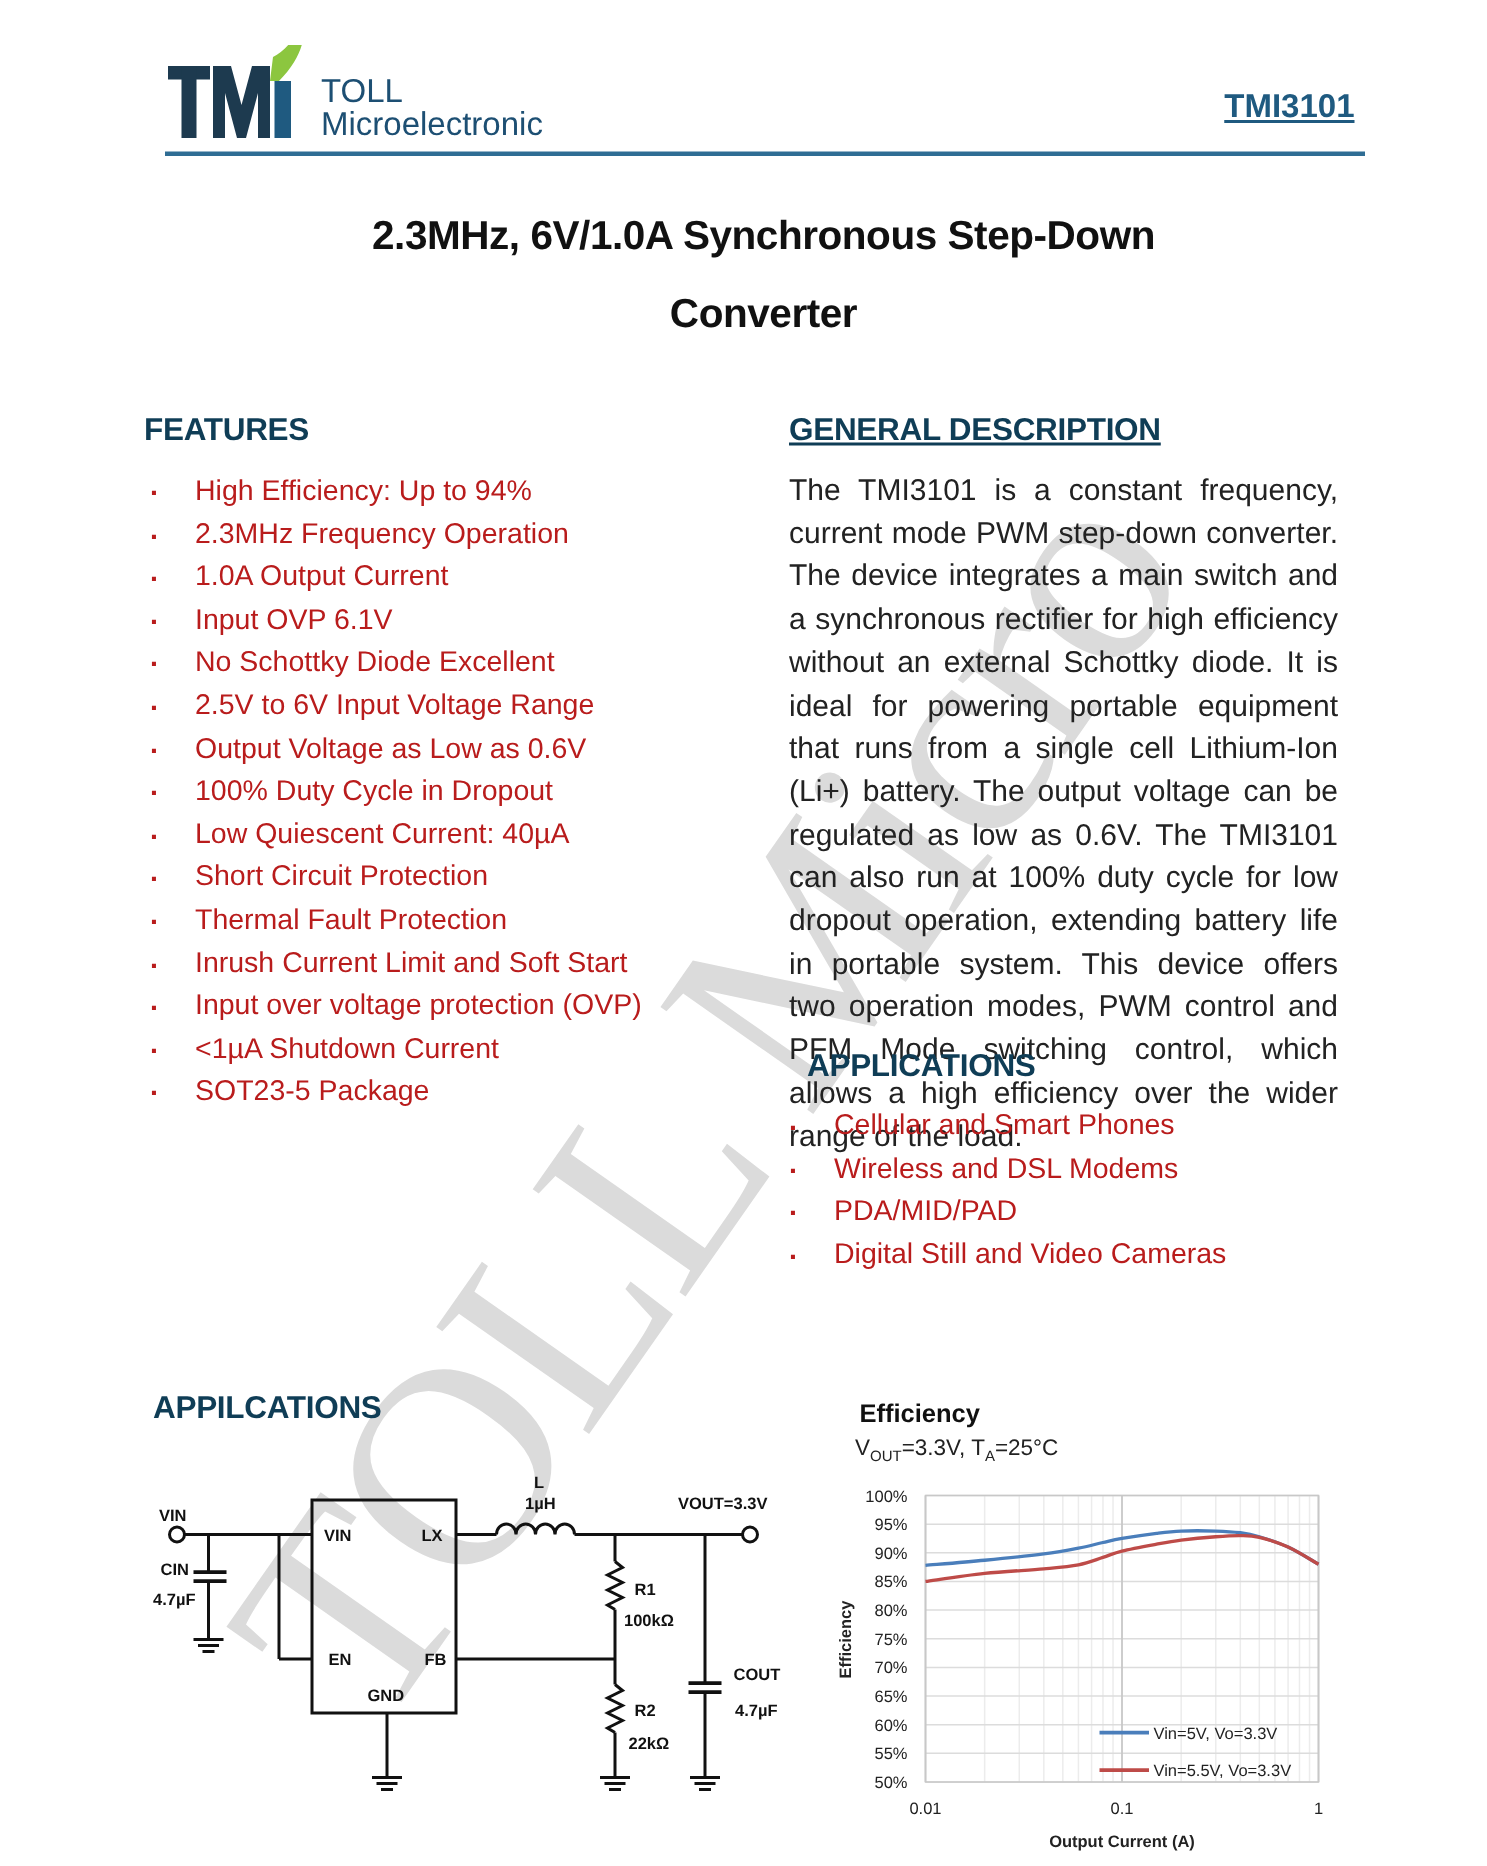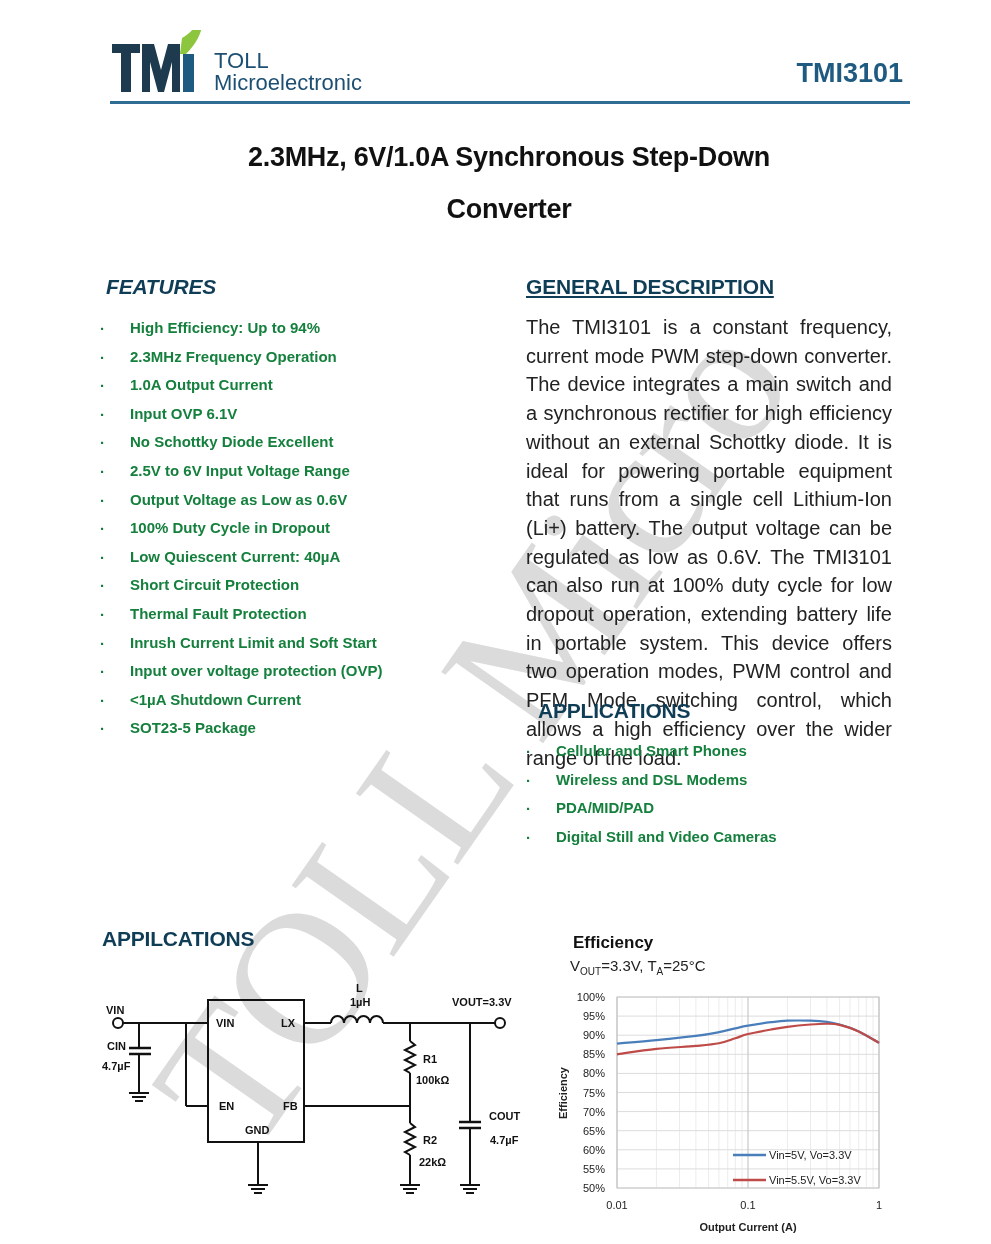--- a/index.html
+++ b/index.html
@@ -4,32 +4,32 @@
 <style>
   html, body { margin: 0; padding: 0; background: #ffffff; }
   body { width: 991px; height: 1244px; position: relative; overflow: hidden;
          font-family: "Liberation Sans", "DejaVu Sans", sans-serif; color: #222; }
   .abs { position: absolute; }
 
   
   .logo-tmi { left: 112px; top: 30px; width: 90px; height: 64px; }
   .logo-text { left: 214px; top: 50px; font-size: 22px; line-height: 22px; color: #1d4f73; }
   .logo-text div { white-space: nowrap; }
-  .part-no { right: 88px; top: 58px; font-size: 27px; font-weight: bold; color: #1f5a80; }
+  .part-no { right: 88px; top: 58px; font-size: 22px; font-weight: bold; color: #1f5a80; text-decoration: underline; }
   .header-rule { left: 110px; top: 101px; width: 800px; height: 3px; background: #2f6d94; }
 
   .doc-title { left: 0; width: 1018px; text-align: center; font-size: 27px; font-weight: bold; color: #111;
                font-family: "Liberation Sans Narrow", "Liberation Sans", sans-serif; letter-spacing: -0.3px; }
   .title1 { top: 142px; }
   .title2 { top: 194px; }
 
   .section-h { font-size: 21px; font-weight: bold; color: #0f3d56; letter-spacing: -0.2px; }
 
   ul.bul { list-style: none; margin: 0; padding: 0; }
-  ul.bul li { position: relative; padding-left: 30px; font-size: 15px; line-height: 28.6px; color: #15803d; font-weight: bold; }
+  ul.bul li { position: relative; padding-left: 30px; font-size: 19px; line-height: 28.6px; color: #b91c1c; }
   ul.bul li::before { content: "."; position: absolute; left: 0; top: -3px; font-weight: bold; }
 
   .features-list { left: 100px; top: 314px; width: 380px; }
   .apps-list { left: 526px; top: 737px; width: 360px; }
 
   .desc { left: 526px; top: 313px; width: 366px; font-size: 20px; line-height: 28.7px; text-align: justify; color: #222; }
 
   
   .watermark { left: 150px; top: 560px; font-family: "Liberation Serif", "DejaVu Serif", serif;
                font-size: 190px; color: #cfcfcf; opacity: 0.75; transform: rotate(-55deg);
@@ -64,21 +64,21 @@
 <div class="abs logo-text">
   <div>TOLL</div>
   <div>Microelectronic</div>
 </div>
 <div class="abs part-no">TMI3101</div>
 <div class="abs header-rule"></div>
 
 <div class="abs doc-title title1">2.3MHz, 6V/1.0A Synchronous Step-Down</div>
 <div class="abs doc-title title2">Converter</div>
 
-<div class="abs section-h" style="left:106px; top:275px;font-style:italic;">FEATURES</div>
+<div class="abs section-h" style="left:96px; top:275px;">FEATURES</div>
 <ul class="abs bul features-list">
   <li>High Efficiency: Up to 94%</li>
   <li>2.3MHz Frequency Operation</li>
   <li>1.0A Output Current</li>
   <li>Input OVP 6.1V</li>
   <li>No Schottky Diode Excellent</li>
   <li>2.5V to 6V Input Voltage Range</li>
   <li>Output Voltage as Low as 0.6V</li>
   <li>100% Duty Cycle in Dropout</li>
   <li>Low Quiescent Current: 40µA</li>

